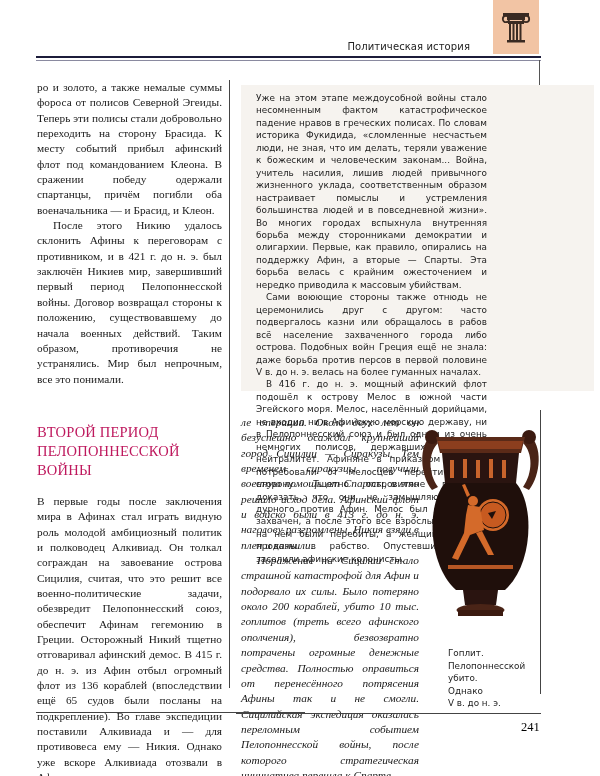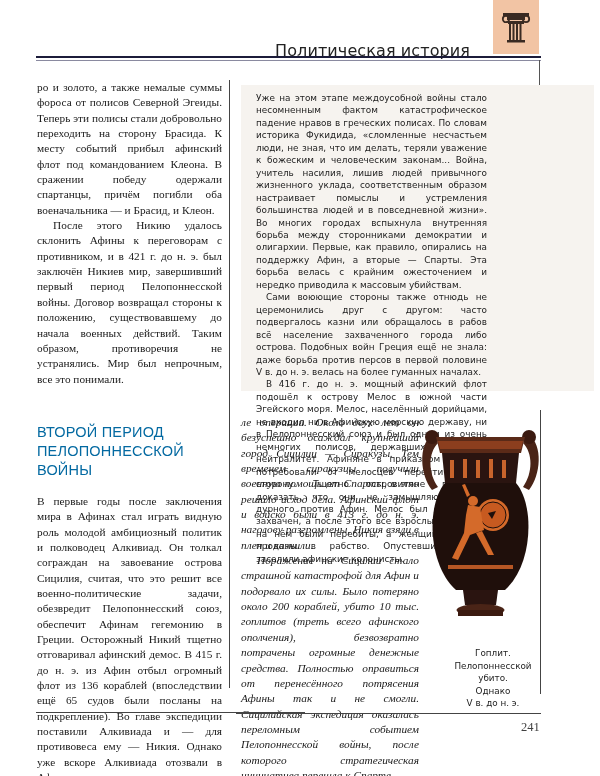--- a/index.html
+++ b/index.html
@@ -1,49 +1,49 @@
 <!DOCTYPE html>
 <html><head>
 <meta charset="utf-8">
 <style>
   html, body { margin: 0; padding: 0; background: #ffffff; }
   body { width: 600px; height: 776px; position: relative; overflow: hidden; font-family: "Liberation Serif", "DejaVu Serif", serif; color: #1a1a1a; }
 
-  .header-label { position: absolute; right: 130px; top: 41px; font-family: "DejaVu Sans", "Liberation Sans", sans-serif; font-size: 16px; color: #222; letter-spacing: 0.1px; }
+  .header-label { position: absolute; right: 130px; top: 41px; font-family: "DejaVu Sans", "Liberation Sans", sans-serif; font-size: 10px; color: #222; letter-spacing: 0.1px; }
   .icon-box { position: absolute; left: 493px; top: 0; width: 46px; height: 54px; background: #f2c4a4; display: flex; align-items: center; justify-content: center; }
   .rule-top { position: absolute; left: 36px; top: 56px; width: 505px; height: 2px; background: #1c1c3a; }
   .rule-top2 { position: absolute; left: 36px; top: 60px; width: 505px; height: 1px; background: #8a8aa0; }
   .right-vrule { position: absolute; left: 539px; top: 60px; width: 1px; height: 25px; background: #555; }
 
   .col-left { position: absolute; left: 37px; top: 80px; width: 185px; font-size: 11.3px; line-height: 15.35px; text-align: justify; }
   .col-left p { margin: 0; text-indent: 0; }
   .col-left p.ind { text-indent: 16px; }
   .col-divider { position: absolute; left: 229px; top: 80px; width: 1px; height: 608px; background: #444; }
   .bottom-rule { position: absolute; left: 36px; top: 712px; width: 269px; height: 1px; background: #444; }
 
-  .h2 { font-family: Liberation Sans, sans-serif; font-size: 14.5px; line-height: 19px; color: #0369a1; margin: 36px 0 14px 0; text-align: left; letter-spacing: 0.2px; }
+  .h2 { font-family: Liberation Serif, serif; font-size: 14.5px; line-height: 19px; color: #be185d; margin: 36px 0 14px 0; text-align: left; letter-spacing: 0.2px; }
 
   .sidebar-box { position: absolute; left: 241px; top: 85px; width: 353px; height: 306px; background: #f6f3ef; }
   .sidebar-inner { position: absolute; left: 256px; top: 92px; width: 231px; font-family: "DejaVu Sans", "Liberation Sans", sans-serif; font-size: 8.9px; line-height: 12.45px; color: #222; text-align: justify; }
   .sidebar-inner h3 { font-family: "DejaVu Sans", "Liberation Sans", sans-serif; font-weight: normal; font-size: 12.3px; margin: 0 0 12px 0; letter-spacing: 0.1px; }
   .sidebar-inner p { margin: 0; }
   .sidebar-inner p.ind { text-indent: 10px; }
 
   .col-mid { position: absolute; left: 241px; top: 415px; width: 178px; font-size: 11.3px; line-height: 15.35px; text-align: justify; font-style: italic; }
   .col-mid p { margin: 0; }
   .col-mid p.ind { text-indent: 16px; }
 
   .vase-wrap { position: absolute; left: 418px; top: 415px; width: 125px; height: 250px; }
   .right-frame { position: absolute; left: 540px; top: 410px; width: 1px; height: 284px; background: #444; }
   .right-frame-bottom { position: absolute; left: 236px; top: 713px; width: 305px; height: 1px; background: #444; }
 
-  .caption { position: absolute; left: 448px; top: 647px; width: 90px; font-family: "DejaVu Sans", "Liberation Sans", sans-serif; font-size: 8.8px; line-height: 12.5px; color: #222; text-align: center; }
+  .caption { position: absolute; left: 448px; top: 647px; width: 90px; font-family: "DejaVu Sans", "Liberation Sans", sans-serif; font-size: 8.8px; line-height: 12.5px; color: #222; }
   .caption span { display: block; }
 
-  .page-number { position: absolute; left: 521px; top: 720px; font-size: 12.5px; color: #404040; }
+  .page-number { position: absolute; left: 521px; top: 720px; font-size: 12.5px; color: #000000; }
 </style>
 </head>
 <body>
 
 <div class="header-label">Политическая история</div>
 <div class="icon-box">
   <svg width="30" height="34" viewBox="0 0 30 34">
     <rect x="2" y="3" width="26" height="3" fill="#3a2a22"></rect>
     <circle cx="5" cy="9" r="3.2" fill="none" stroke="#3a2a22" stroke-width="1.8"></circle>
     <circle cx="25" cy="9" r="3.2" fill="none" stroke="#3a2a22" stroke-width="1.8"></circle>

